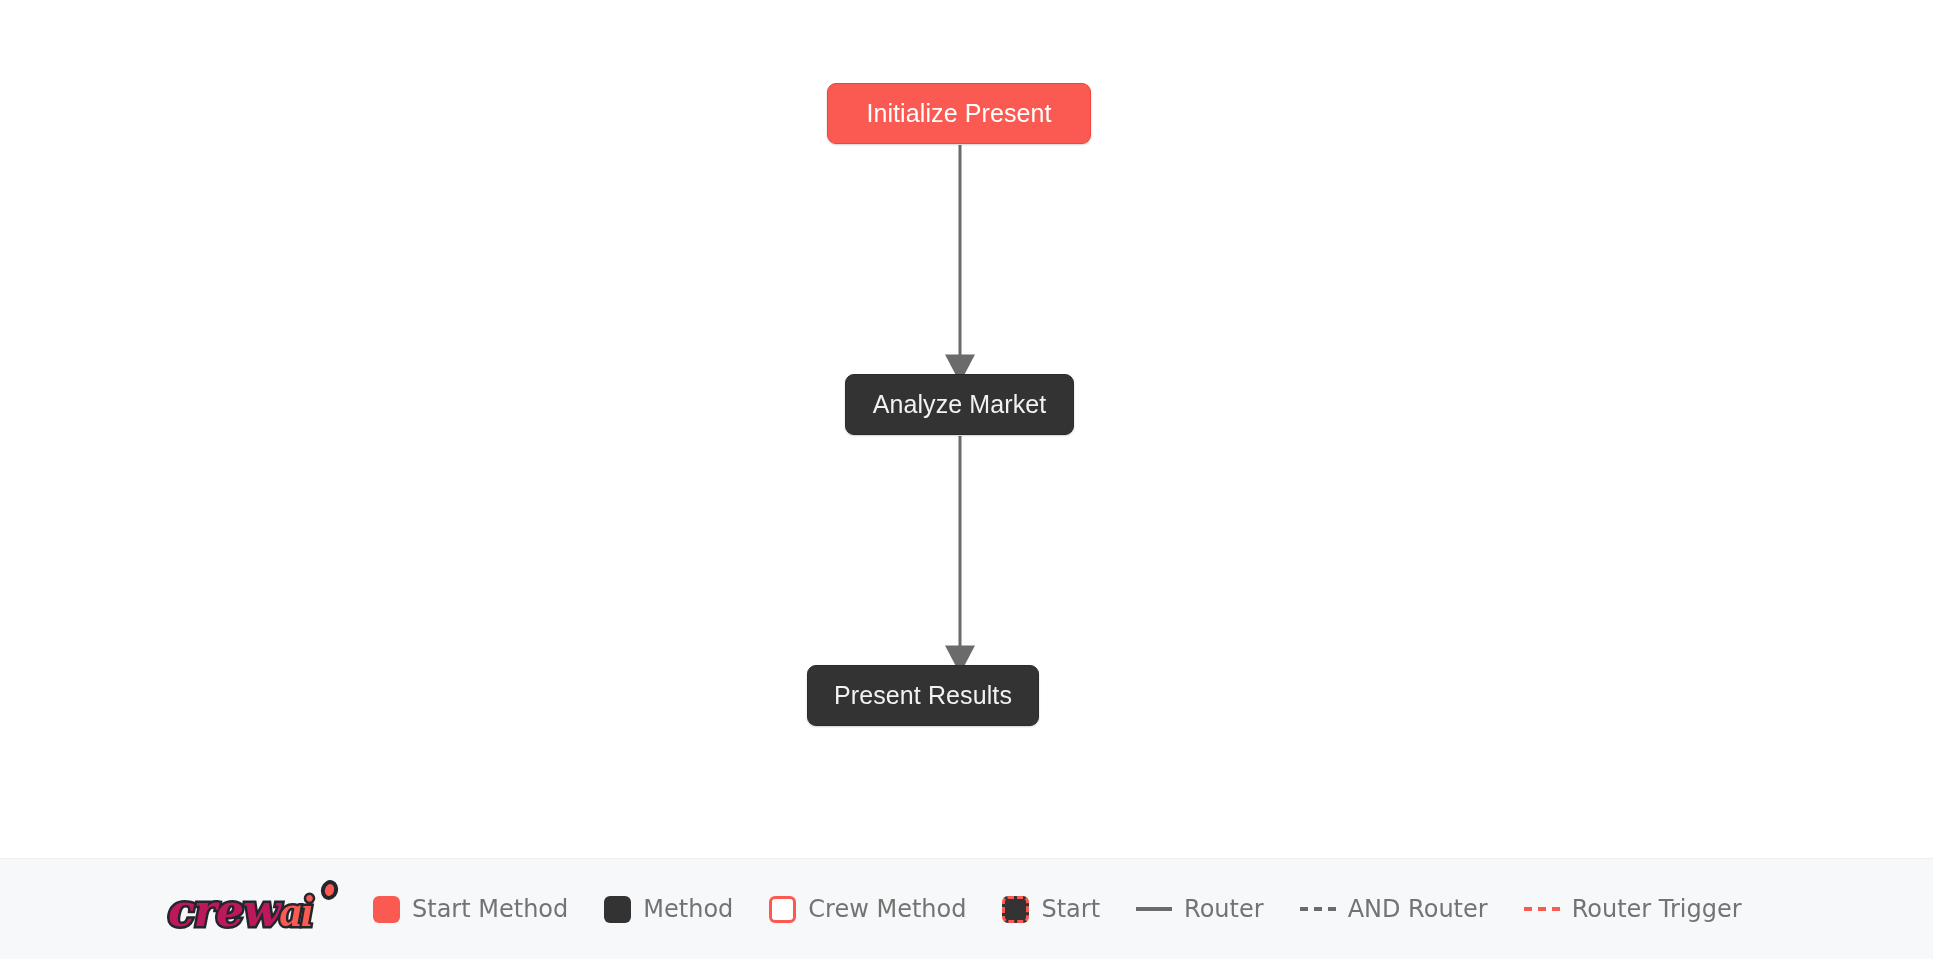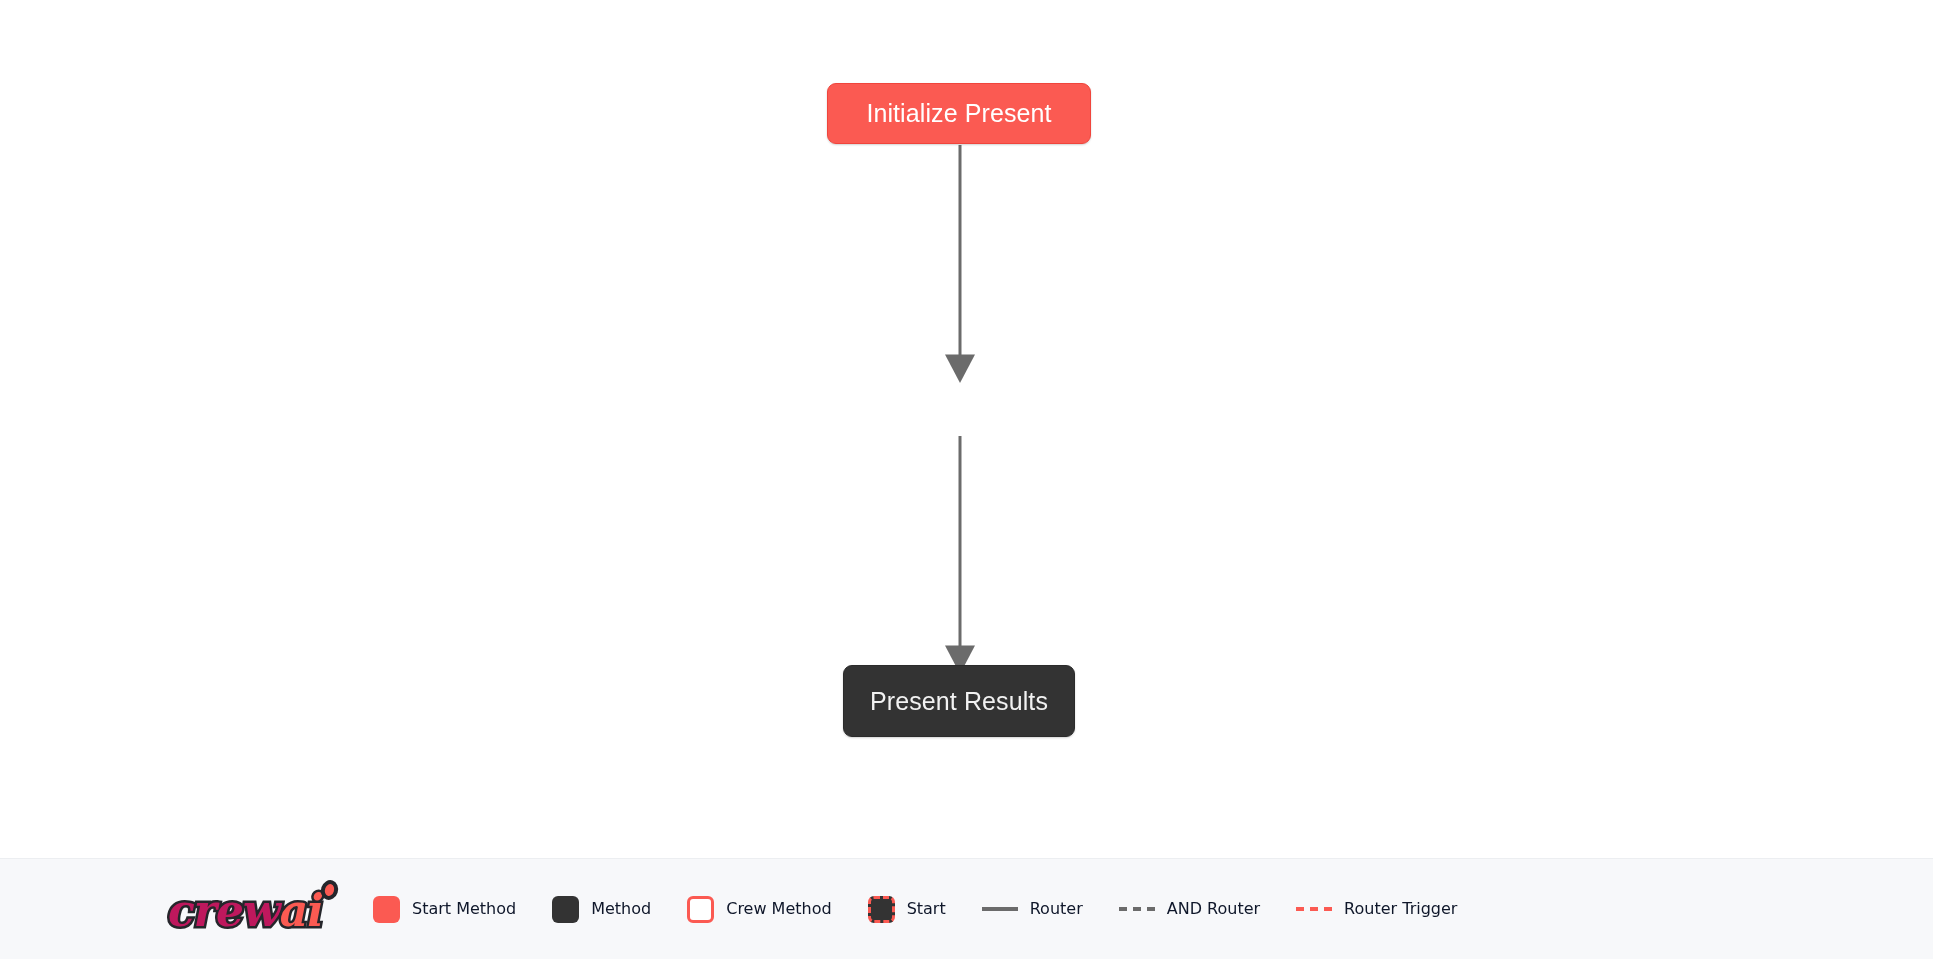--- a/index.html
+++ b/index.html
@@ -111,20 +111,21 @@
   #crewai-logo .wm-crew {
     color: #be185d;
     -webkit-text-stroke: 5px #25262b;
     paint-order: stroke fill;
   }
 
   #crewai-logo .wm-ai {
     color: #fb5a52;
     -webkit-text-stroke: 5px #25262b;
     paint-order: stroke fill;
+    font-family: Liberation Serif, serif;
   }
 
   #crewai-logo .logo-dot {
     position: absolute;
     right: 7px;
     top: 2px;
     width: 17px;
     height: 20px;
     background: #fb5a52;
     border: 4px solid #25262b;
@@ -142,22 +143,22 @@
   .legend-item {
     display: flex;
     align-items: center;
     margin-right: 36px;
   }
 
   .legend-item:last-child { margin-right: 0; justify-content: space-between; }
 
   .legend-label {
     font-family: "DejaVu Sans", sans-serif;
-    font-size: 16px;
-    color: #0f172a;
+    font-size: 24px;
+    color: #737373;
     line-height: 1;
     white-space: nowrap;
   }
 
   .swatch {
     width: 27px;
     height: 27px;
     border-radius: 6px;
     margin-right: 12px;
     box-sizing: border-box;
@@ -200,22 +201,25 @@
 
       <g>
         <line x1="960" y1="436" x2="960" y2="649" stroke="#6b6b6b" stroke-width="3" marker-end="url(#arrow-gray)"></line>
       </g>
     </svg>
 
     <div class="flow-node node-start" style="left:827px; top:83px; width:264px; height:61px;">
       <span class="node-label">Initialize Present</span>
     </div>
 
-
-    <div class="flow-node node-method" style="left:843px; top:665px; width:232px; height:72px;">
+    <div class="flow-node node-method" style="left:845px; top:374px; width:229px; height:61px;">
+      <span class="node-label">Analyze Market</span>
+    </div>
+
+    <div class="flow-node node-method" style="left:807px; top:665px; width:232px; height:61px;">
       <span class="node-label">Present Results</span>
     </div>
 
   </div>
 
   <div id="legend-bar">
 
     <div id="crewai-logo">
       <span class="wordmark"><span class="wm-crew">crew</span><span class="wm-ai">ai</span></span>
       <span class="logo-dot"></span>

